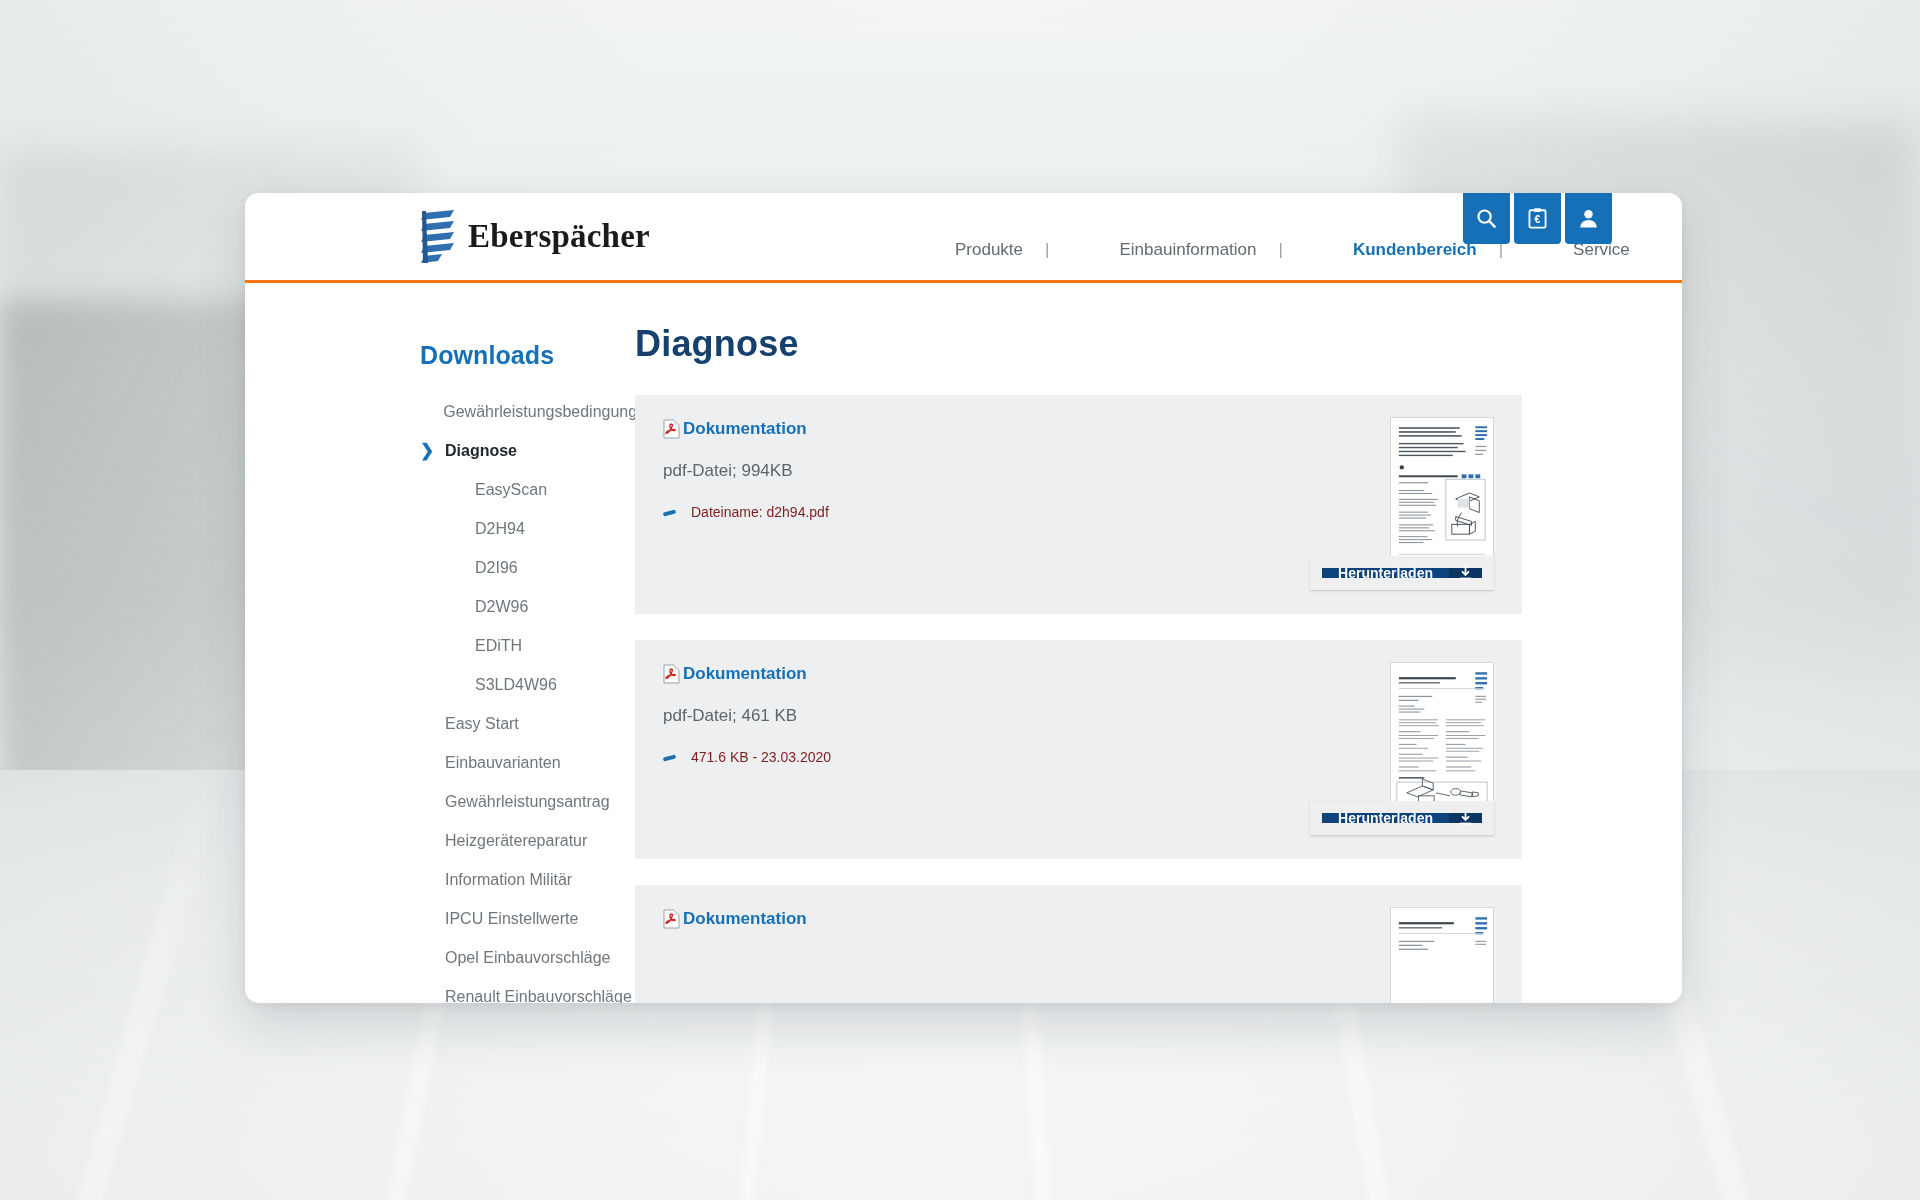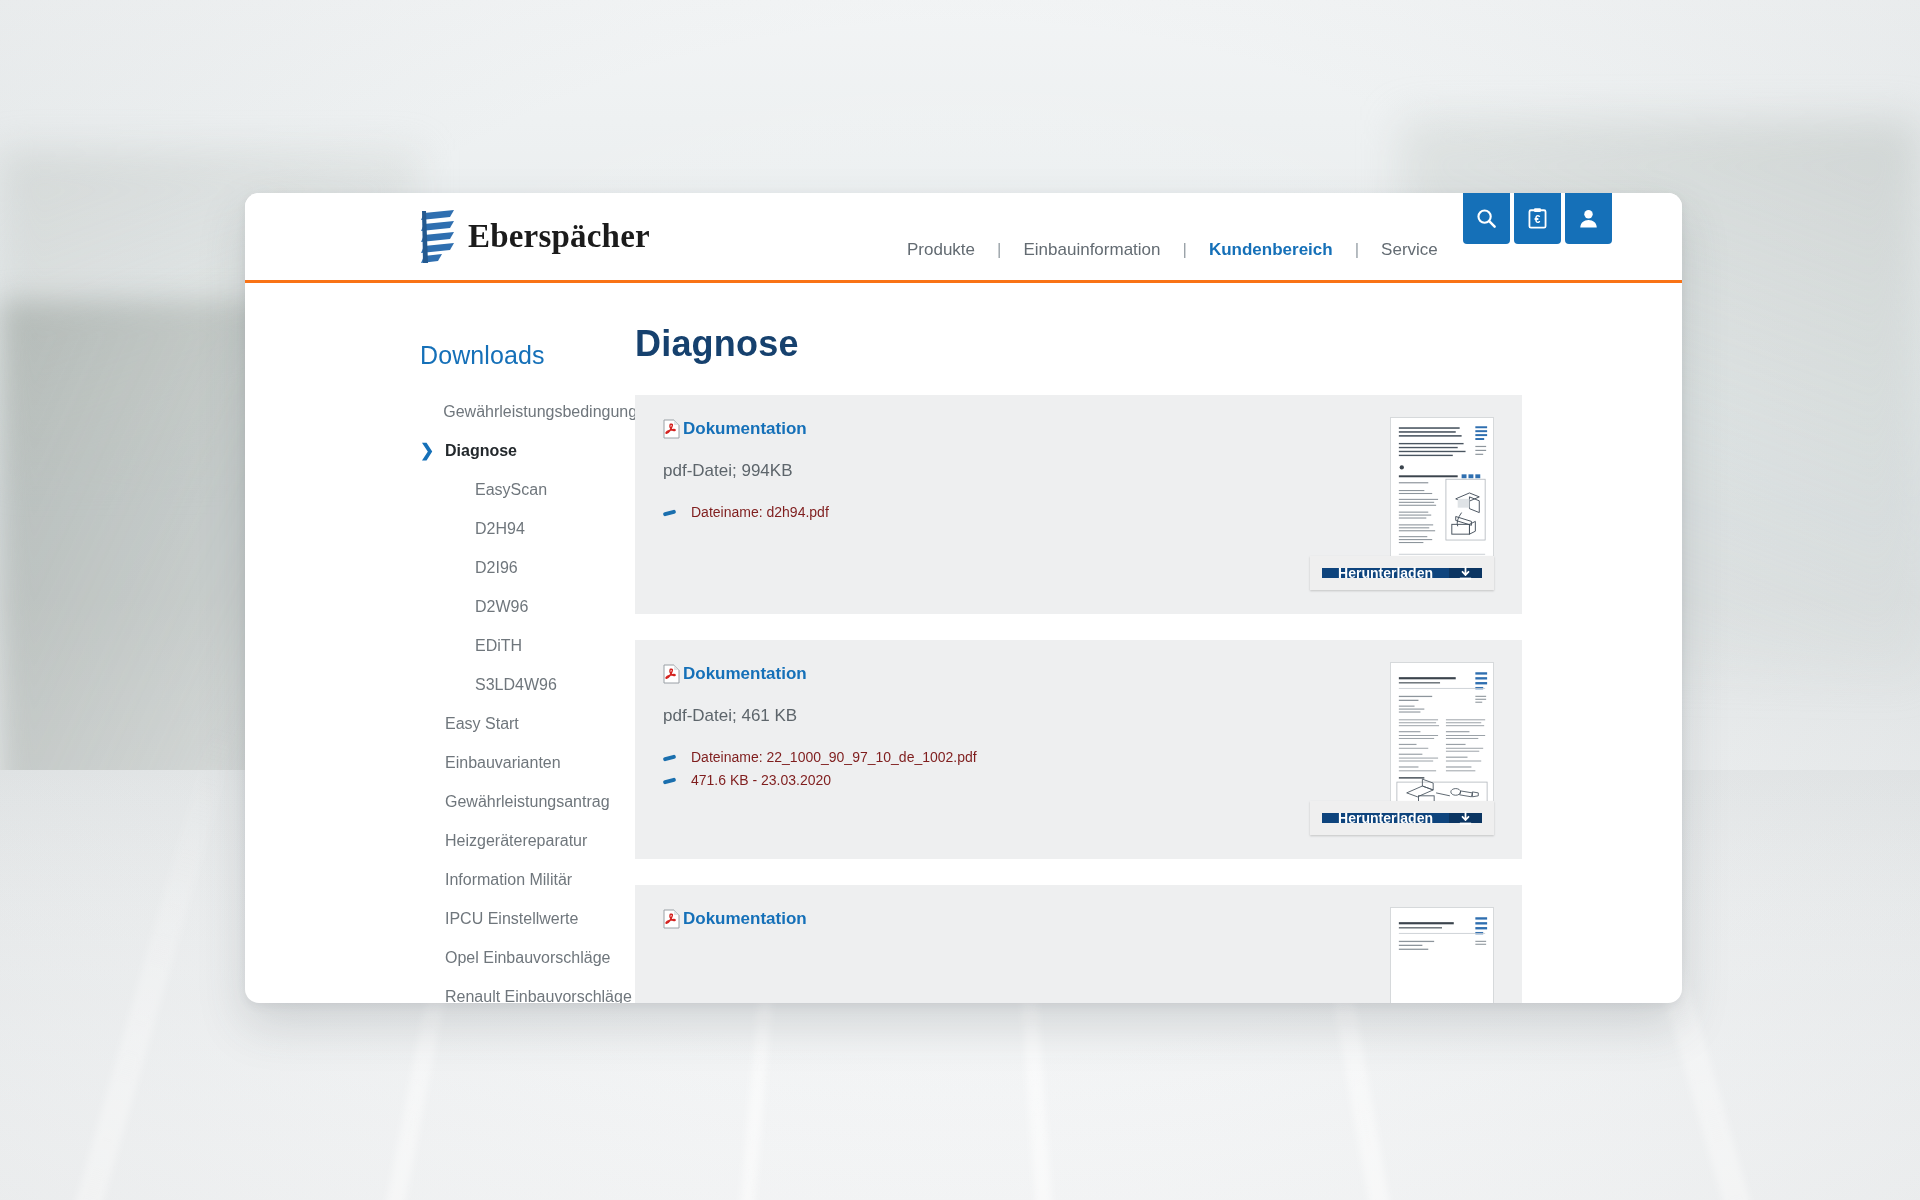--- a/index.html
+++ b/index.html
@@ -111,20 +111,21 @@
     top: 47px;
     display: flex;
     align-items: center;
     font-size: 17px;
   }
   #main-nav a {
     color: #636b72;
     text-decoration: none;
     padding: 0 2px;
     white-space: nowrap;
+    margin-left: 48px;
   }
   #main-nav a.active { color: #1570b8; font-weight: 700; }
   #main-nav .sep { color: #9aa2a8; padding: 0 20px; font-weight: 300; }
 
   #header-actions {
     position: absolute;
     right: 70px;
     top: 0;
     display: flex;
     gap: 4px;
@@ -150,21 +151,21 @@
   }
 
   
   #sidebar {
     width: 390px;
     padding: 58px 0 0 175px;
     flex: none;
   }
   #sidebar-title {
     font-size: 25px;
-    font-weight: 400;
+    font-weight: 700;
     color: #1570b8;
     margin-bottom: 22px;
     letter-spacing: .1px;
   }
   .nav-item {
     display: flex;
     align-items: center;
     font-size: 16px;
     color: #6f767c;
     line-height: 29px;
@@ -524,24 +525,20 @@
       <section class="doc-card">
         <div class="doc-head">
           <svg width="17" height="20" viewBox="0 0 17 20">
             <path d="M1 1h10l5 5v13H1z" fill="#fff" stroke="#9aa0a6" stroke-width="1"></path>
             <path d="M11 1l5 5h-5z" fill="#e2e5e7"></path>
             <path d="M8.6 5.2c.7 0 .9.6.7 1.5-.3 1.4-1.3 3.3-2.4 4.8-1.2 1.6-2.5 2.8-3.3 2.8-.5 0-.7-.3-.5-.8.3-.8 1.8-1.7 4.1-2.4 2.2-.6 4.2-.8 4.8-.4.4.3.2.8-.5.9-1 .2-2.6-.5-3.6-1.8-.9-1.2-1.2-2.7-.9-3.8.1-.5.3-.8.6-.8z" fill="none" stroke="#d4221f" stroke-width="1.4" stroke-linejoin="round"></path>
           </svg>
           <span class="doc-title">Dokumentation</span>
         </div>
         <div class="doc-sub">pdf-Datei; 461 KB</div>
-        <div class="doc-meta-line">
-          <span class="dash-bullet"></span>
-          <span>Dateiname: 22_1000_90_97_10_de_1002.pdf</span>
-        </div>
         <div class="doc-meta-line">
           <span class="dash-bullet"></span>
           <span>471.6 KB - 23.03.2020</span>
         </div>
 
         <div class="doc-thumb">
           <svg viewBox="0 0 104 148">
             <rect width="104" height="148" fill="#fff"></rect>
             <g fill="#2f6fb0">
                 <rect x="86" y="9" width="12" height="2.4"></rect>

